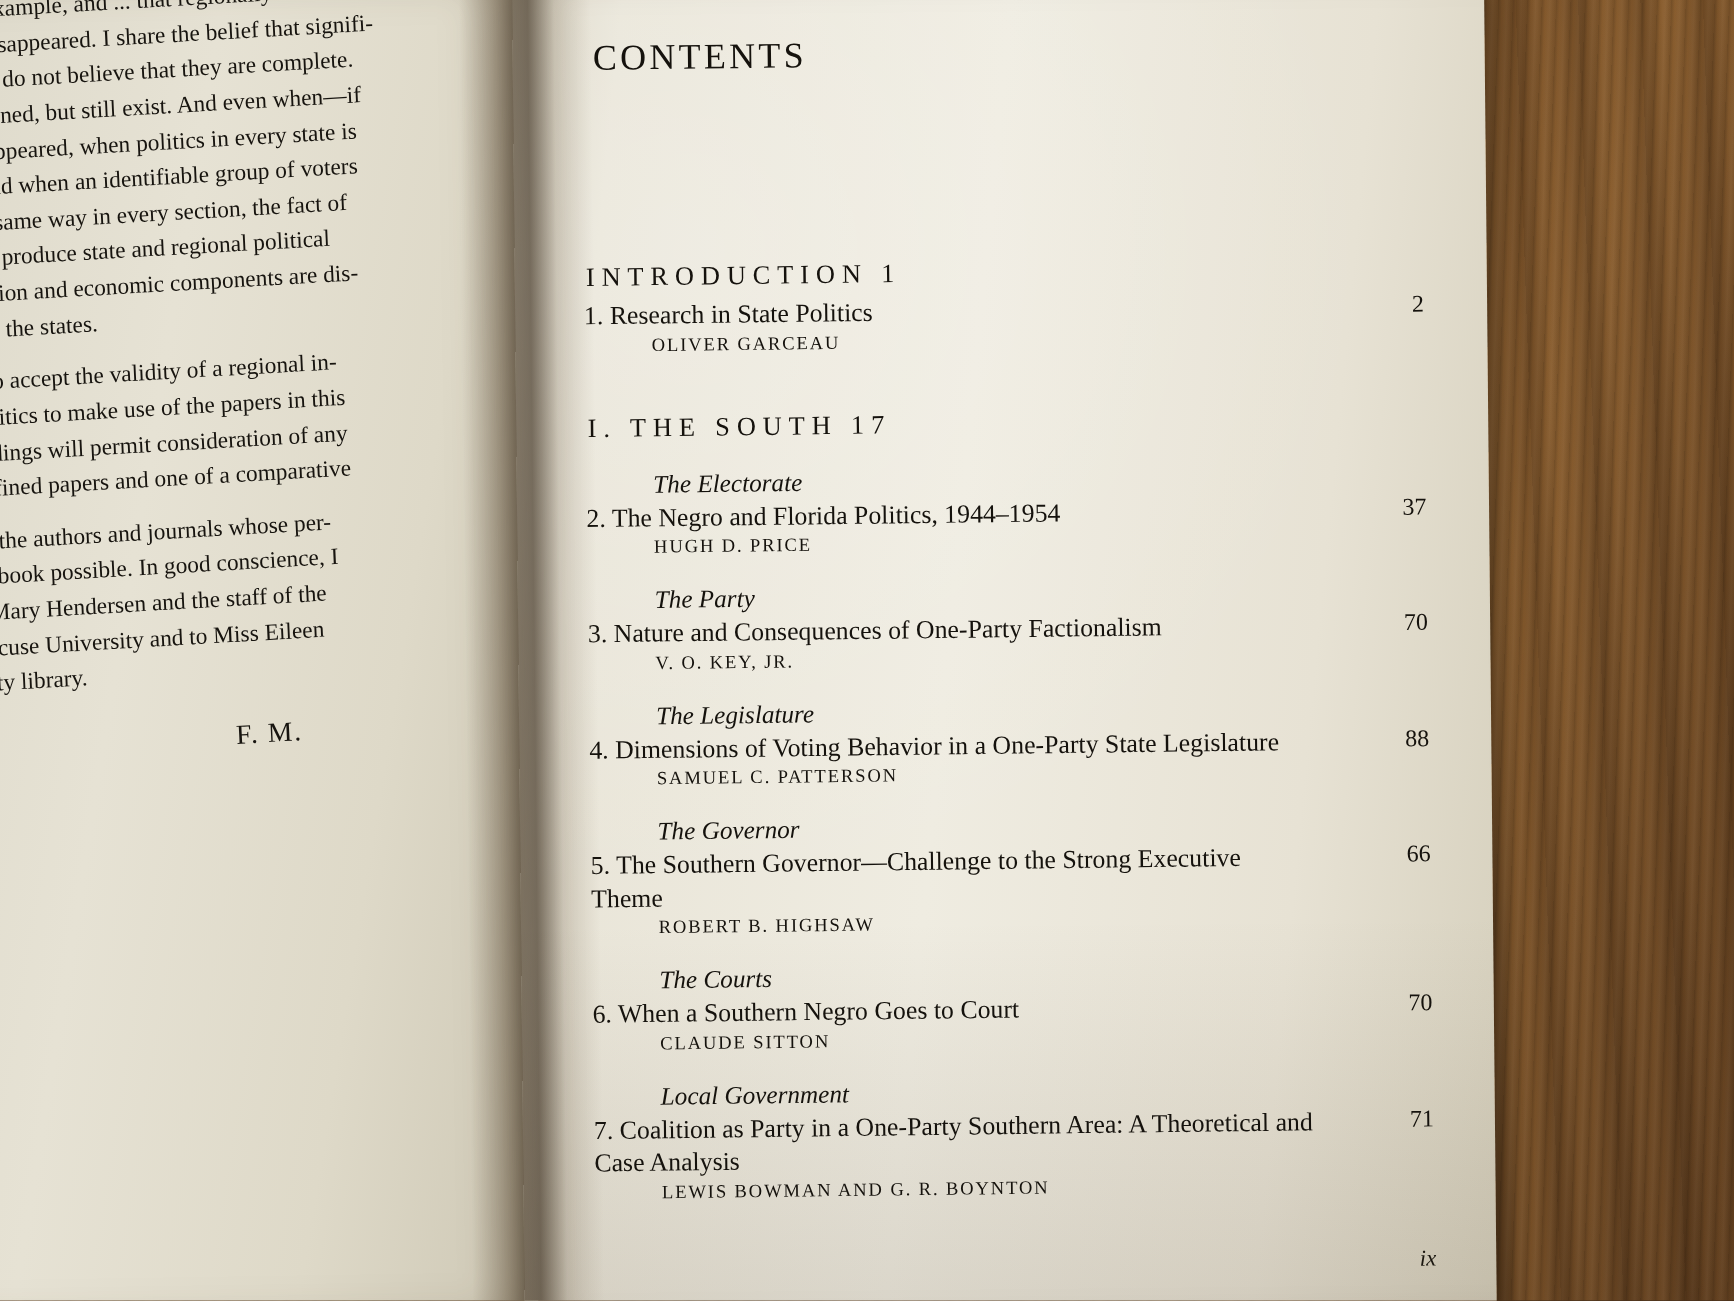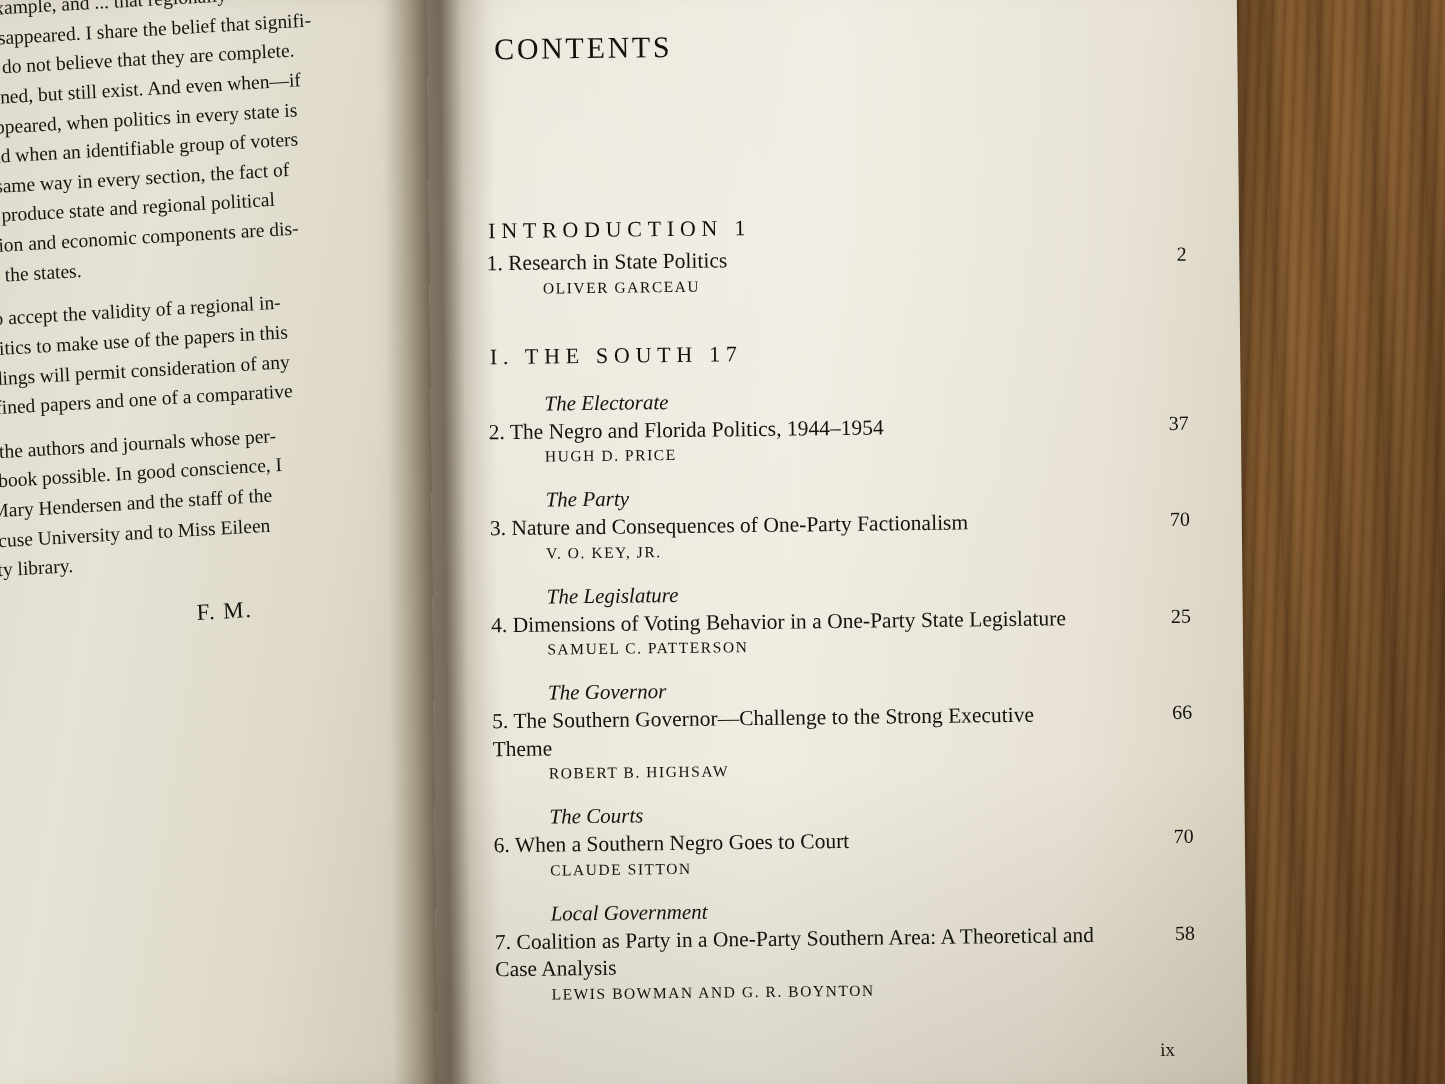--- a/index.html
+++ b/index.html
@@ -148,23 +148,24 @@
     font-variant: small-caps;
     text-transform: uppercase;
   }
   .part-label {
     font-style: italic;
     font-size: 21px;
     margin: 22px 0 2px 56px;
   }
   .folio {
     position: absolute;
-    right: 72px;
+    right: 50px;
     bottom: 38px;
     font-size: 19px;
+    font-style: italic;
     color: #1a160f;
   }
 </style>
 </head>
 <body>
 
 <div id="page">
   <div class="desk"></div>
   <div class="desk-grain"></div>
 
@@ -247,21 +248,21 @@
           <div class="author">V. O. Key, Jr.</div>
         </div>
 
         <div class="part-label">The Legislature</div>
         <div class="entry">
           <div class="entry-row">
             <div class="entry-title">
               <span>4.</span>
               <span>Dimensions of Voting Behavior in a One-Party State Legislature</span>
             </div>
-            <div class="entry-page">25</div>
+            <div class="entry-page">88</div>
           </div>
           <div class="author">Samuel C. Patterson</div>
         </div>
 
         <div class="part-label">The Governor</div>
         <div class="entry">
           <div class="entry-row">
             <div class="entry-title">
               <span>5.</span>
               <span>The Southern Governor—Challenge to the Strong Executive Theme</span>
@@ -283,21 +284,21 @@
           <div class="author">Claude Sitton</div>
         </div>
 
         <div class="part-label">Local Government</div>
         <div class="entry">
           <div class="entry-row">
             <div class="entry-title">
               <span>7.</span>
               <span>Coalition as Party in a One-Party Southern Area: A Theoretical and Case Analysis</span>
             </div>
-            <div class="entry-page">58</div>
+            <div class="entry-page">71</div>
           </div>
           <div class="author">Lewis Bowman and G. R. Boynton</div>
         </div>
       </div>
     </div>
 
     <div class="folio">ix</div>
   </div>
 
   <div class="gutter"></div>

